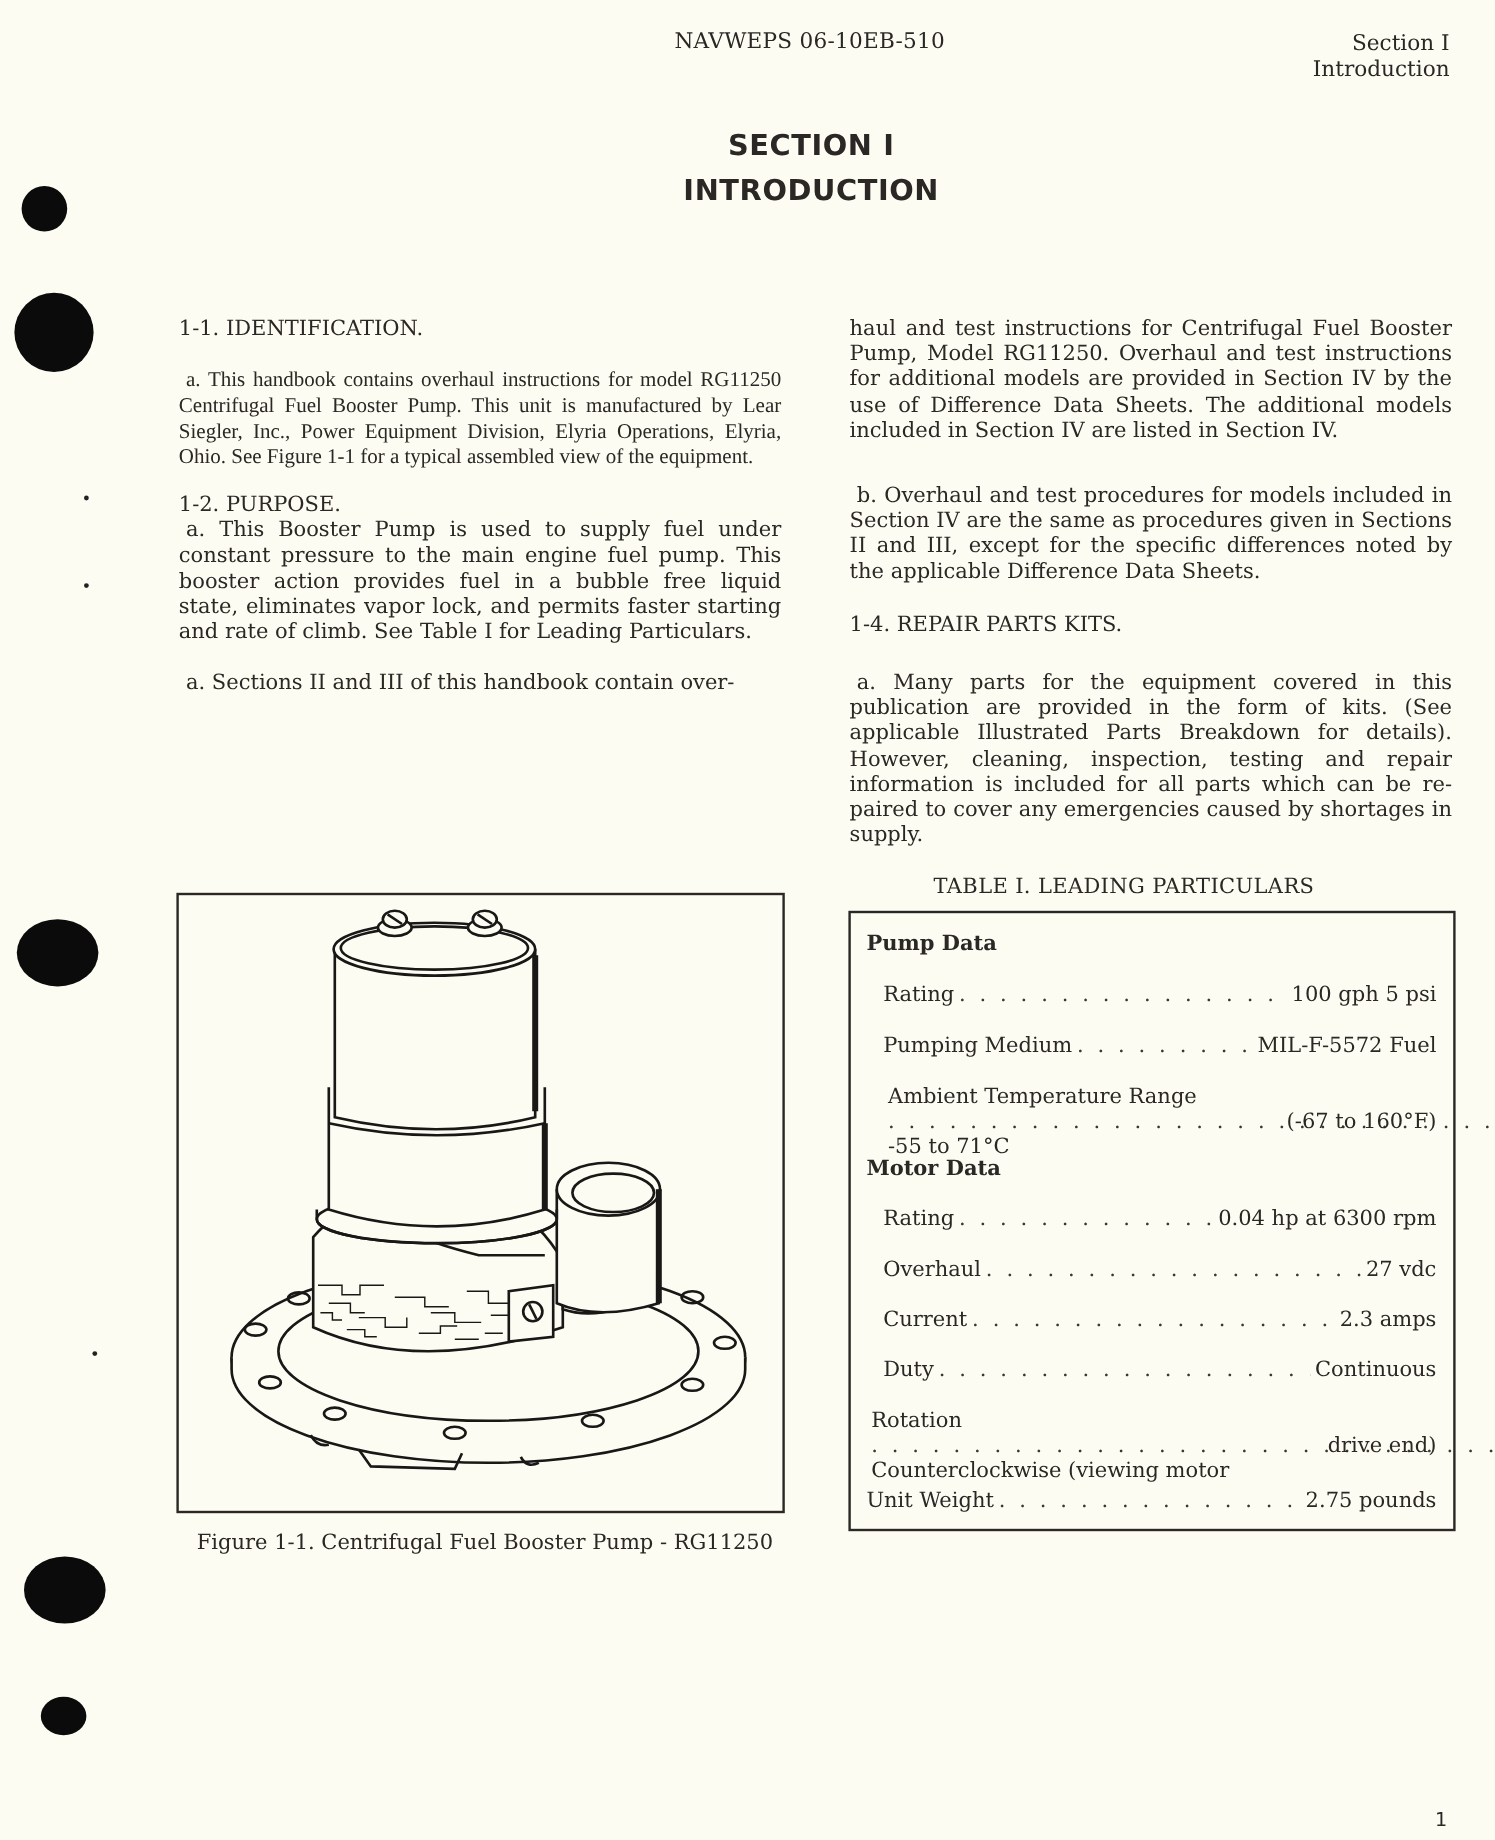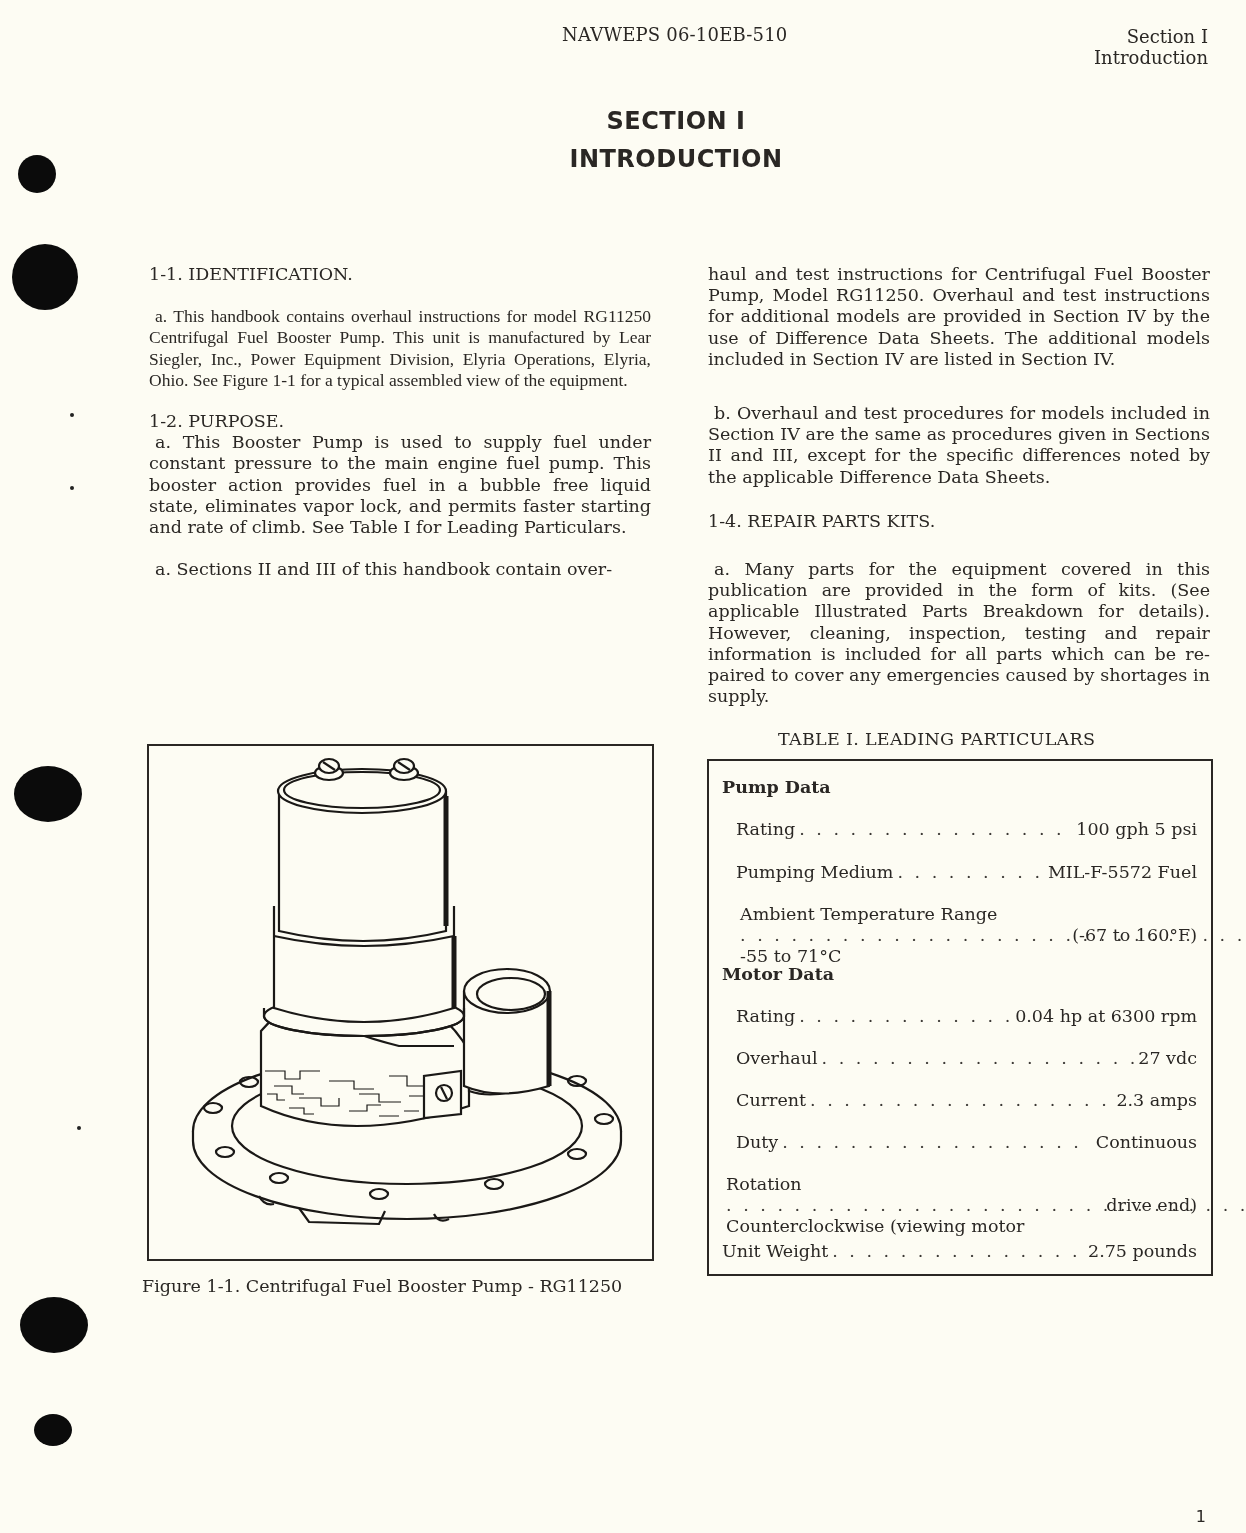--- a/index.html
+++ b/index.html
@@ -29,21 +29,21 @@
     .col-left { left: 149px; width: 502px; }
     .col-right { left: 708px; width: 502px; }
 
     .figure-box {
       position: absolute; left: 147px; top: 744px;
       width: 503px; height: 513px;
       border: 2px solid #2a2724;
       background: #fdfcf3;
     }
     .figure-box svg { position: absolute; left: 0; top: 0; }
-    .fig-caption { left: 142px; top: 1276px; font-size: 17.5px; }
+    .fig-caption { left: 164px; top: 1276px; font-size: 17.5px; }
 
     .table-title { left: 778px; top: 729px; font-size: 17.5px; letter-spacing: 0.3px; }
     .table-box {
       position: absolute; left: 707px; top: 759px;
       width: 502px; height: 513px;
       border: 2px solid #2a2724;
       font-size: 17.5px; line-height: 21.2px;
     }
     .trow { position: absolute; display: flex; align-items: baseline; white-space: nowrap; }
     .trow .lbl { flex: 0 0 auto; }

